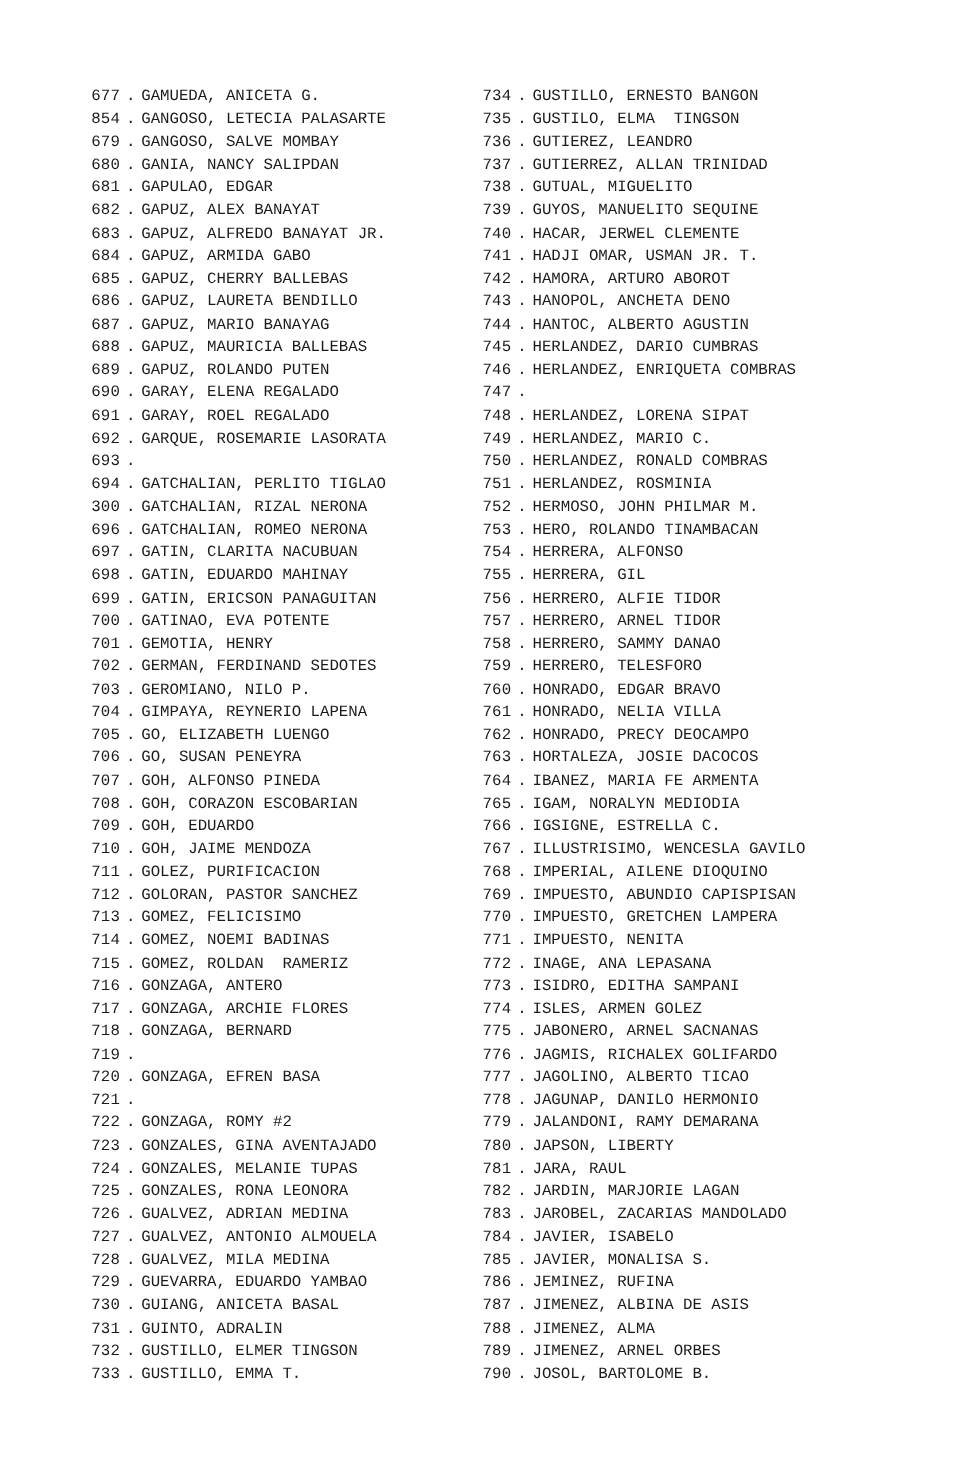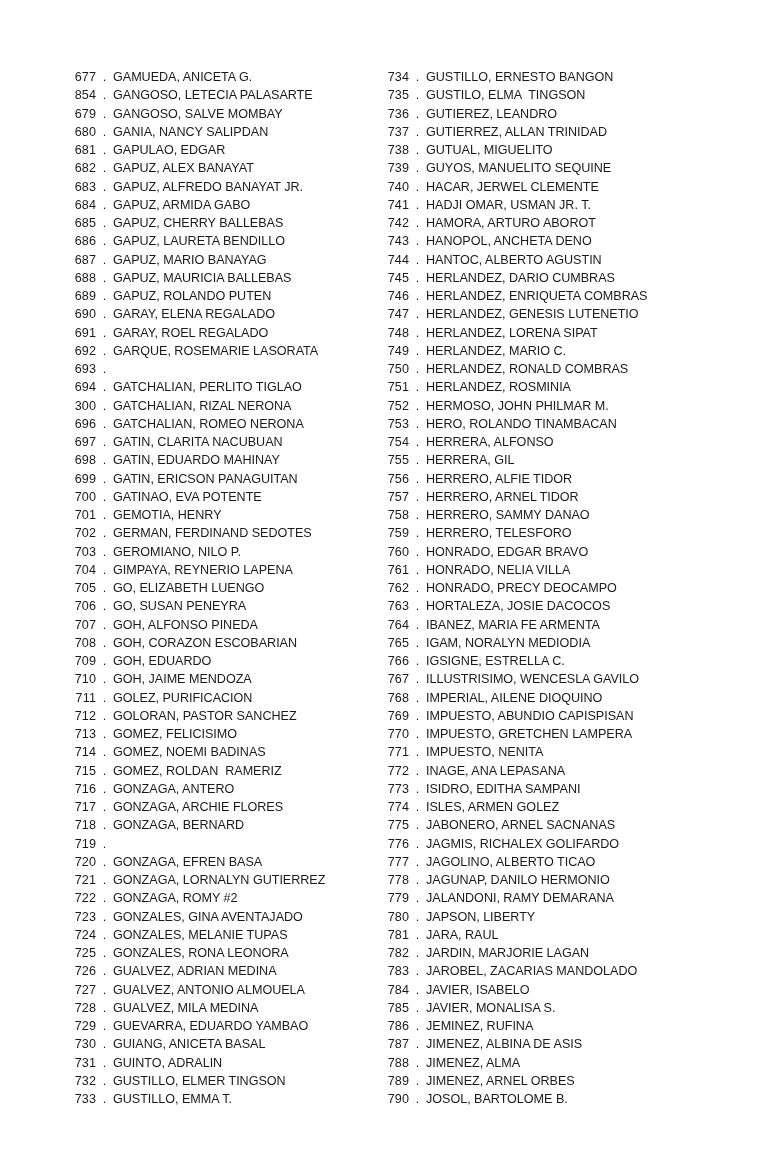--- a/index.html
+++ b/index.html
@@ -25,20 +25,21 @@
     overflow: hidden;
   }
   .columns {
     position: absolute;
     left: 0;
     top: 68px;
     width: 768px;
     display: flex;
     flex-direction: row;
     align-items: flex-start;
+    font-family: Liberation Mono, monospace;
   }
   .col {
     display: flex;
     flex-direction: column;
   }
   .col-left {
     width: 313px;
     margin-left: 66px;
   }
   .col-right {
@@ -113,21 +114,21 @@
         <div class="entry"><span class="entry-num">711</span><span class="entry-dot">.</span><span class="entry-name">GOLEZ, PURIFICACION</span></div>
         <div class="entry"><span class="entry-num">712</span><span class="entry-dot">.</span><span class="entry-name">GOLORAN, PASTOR SANCHEZ</span></div>
         <div class="entry"><span class="entry-num">713</span><span class="entry-dot">.</span><span class="entry-name">GOMEZ, FELICISIMO</span></div>
         <div class="entry"><span class="entry-num">714</span><span class="entry-dot">.</span><span class="entry-name">GOMEZ, NOEMI BADINAS</span></div>
         <div class="entry"><span class="entry-num">715</span><span class="entry-dot">.</span><span class="entry-name">GOMEZ, ROLDAN  RAMERIZ</span></div>
         <div class="entry"><span class="entry-num">716</span><span class="entry-dot">.</span><span class="entry-name">GONZAGA, ANTERO</span></div>
         <div class="entry"><span class="entry-num">717</span><span class="entry-dot">.</span><span class="entry-name">GONZAGA, ARCHIE FLORES</span></div>
         <div class="entry"><span class="entry-num">718</span><span class="entry-dot">.</span><span class="entry-name">GONZAGA, BERNARD</span></div>
         <div class="entry"><span class="entry-num">719</span><span class="entry-dot">.</span></div>
         <div class="entry"><span class="entry-num">720</span><span class="entry-dot">.</span><span class="entry-name">GONZAGA, EFREN BASA</span></div>
-        <div class="entry"><span class="entry-num">721</span><span class="entry-dot">.</span><span class="entry-name">GONZAGA, LORNALYN GUTIERREZ</span></div>
+        <div class="entry"><span class="entry-num">721</span><span class="entry-dot">.</span></div>
         <div class="entry"><span class="entry-num">722</span><span class="entry-dot">.</span><span class="entry-name">GONZAGA, ROMY #2</span></div>
         <div class="entry"><span class="entry-num">723</span><span class="entry-dot">.</span><span class="entry-name">GONZALES, GINA AVENTAJADO</span></div>
         <div class="entry"><span class="entry-num">724</span><span class="entry-dot">.</span><span class="entry-name">GONZALES, MELANIE TUPAS</span></div>
         <div class="entry"><span class="entry-num">725</span><span class="entry-dot">.</span><span class="entry-name">GONZALES, RONA LEONORA</span></div>
         <div class="entry"><span class="entry-num">726</span><span class="entry-dot">.</span><span class="entry-name">GUALVEZ, ADRIAN MEDINA</span></div>
         <div class="entry"><span class="entry-num">727</span><span class="entry-dot">.</span><span class="entry-name">GUALVEZ, ANTONIO ALMOUELA</span></div>
         <div class="entry"><span class="entry-num">728</span><span class="entry-dot">.</span><span class="entry-name">GUALVEZ, MILA MEDINA</span></div>
         <div class="entry"><span class="entry-num">729</span><span class="entry-dot">.</span><span class="entry-name">GUEVARRA, EDUARDO YAMBAO</span></div>
         <div class="entry"><span class="entry-num">730</span><span class="entry-dot">.</span><span class="entry-name">GUIANG, ANICETA BASAL</span></div>
         <div class="entry"><span class="entry-num">731</span><span class="entry-dot">.</span><span class="entry-name">GUINTO, ADRALIN</span></div>
@@ -141,21 +142,21 @@
         <div class="entry"><span class="entry-num">737</span><span class="entry-dot">.</span><span class="entry-name">GUTIERREZ, ALLAN TRINIDAD</span></div>
         <div class="entry"><span class="entry-num">738</span><span class="entry-dot">.</span><span class="entry-name">GUTUAL, MIGUELITO</span></div>
         <div class="entry"><span class="entry-num">739</span><span class="entry-dot">.</span><span class="entry-name">GUYOS, MANUELITO SEQUINE</span></div>
         <div class="entry"><span class="entry-num">740</span><span class="entry-dot">.</span><span class="entry-name">HACAR, JERWEL CLEMENTE</span></div>
         <div class="entry"><span class="entry-num">741</span><span class="entry-dot">.</span><span class="entry-name">HADJI OMAR, USMAN JR. T.</span></div>
         <div class="entry"><span class="entry-num">742</span><span class="entry-dot">.</span><span class="entry-name">HAMORA, ARTURO ABOROT</span></div>
         <div class="entry"><span class="entry-num">743</span><span class="entry-dot">.</span><span class="entry-name">HANOPOL, ANCHETA DENO</span></div>
         <div class="entry"><span class="entry-num">744</span><span class="entry-dot">.</span><span class="entry-name">HANTOC, ALBERTO AGUSTIN</span></div>
         <div class="entry"><span class="entry-num">745</span><span class="entry-dot">.</span><span class="entry-name">HERLANDEZ, DARIO CUMBRAS</span></div>
         <div class="entry"><span class="entry-num">746</span><span class="entry-dot">.</span><span class="entry-name">HERLANDEZ, ENRIQUETA COMBRAS</span></div>
-        <div class="entry"><span class="entry-num">747</span><span class="entry-dot">.</span><span class="entry-name">HERLANDEZ, GENESIS LUTENETIO</span></div>
+        <div class="entry"><span class="entry-num">747</span><span class="entry-dot">.</span></div>
         <div class="entry"><span class="entry-num">748</span><span class="entry-dot">.</span><span class="entry-name">HERLANDEZ, LORENA SIPAT</span></div>
         <div class="entry"><span class="entry-num">749</span><span class="entry-dot">.</span><span class="entry-name">HERLANDEZ, MARIO C.</span></div>
         <div class="entry"><span class="entry-num">750</span><span class="entry-dot">.</span><span class="entry-name">HERLANDEZ, RONALD COMBRAS</span></div>
         <div class="entry"><span class="entry-num">751</span><span class="entry-dot">.</span><span class="entry-name">HERLANDEZ, ROSMINIA</span></div>
         <div class="entry"><span class="entry-num">752</span><span class="entry-dot">.</span><span class="entry-name">HERMOSO, JOHN PHILMAR M.</span></div>
         <div class="entry"><span class="entry-num">753</span><span class="entry-dot">.</span><span class="entry-name">HERO, ROLANDO TINAMBACAN</span></div>
         <div class="entry"><span class="entry-num">754</span><span class="entry-dot">.</span><span class="entry-name">HERRERA, ALFONSO</span></div>
         <div class="entry"><span class="entry-num">755</span><span class="entry-dot">.</span><span class="entry-name">HERRERA, GIL</span></div>
         <div class="entry"><span class="entry-num">756</span><span class="entry-dot">.</span><span class="entry-name">HERRERO, ALFIE TIDOR</span></div>
         <div class="entry"><span class="entry-num">757</span><span class="entry-dot">.</span><span class="entry-name">HERRERO, ARNEL TIDOR</span></div>

